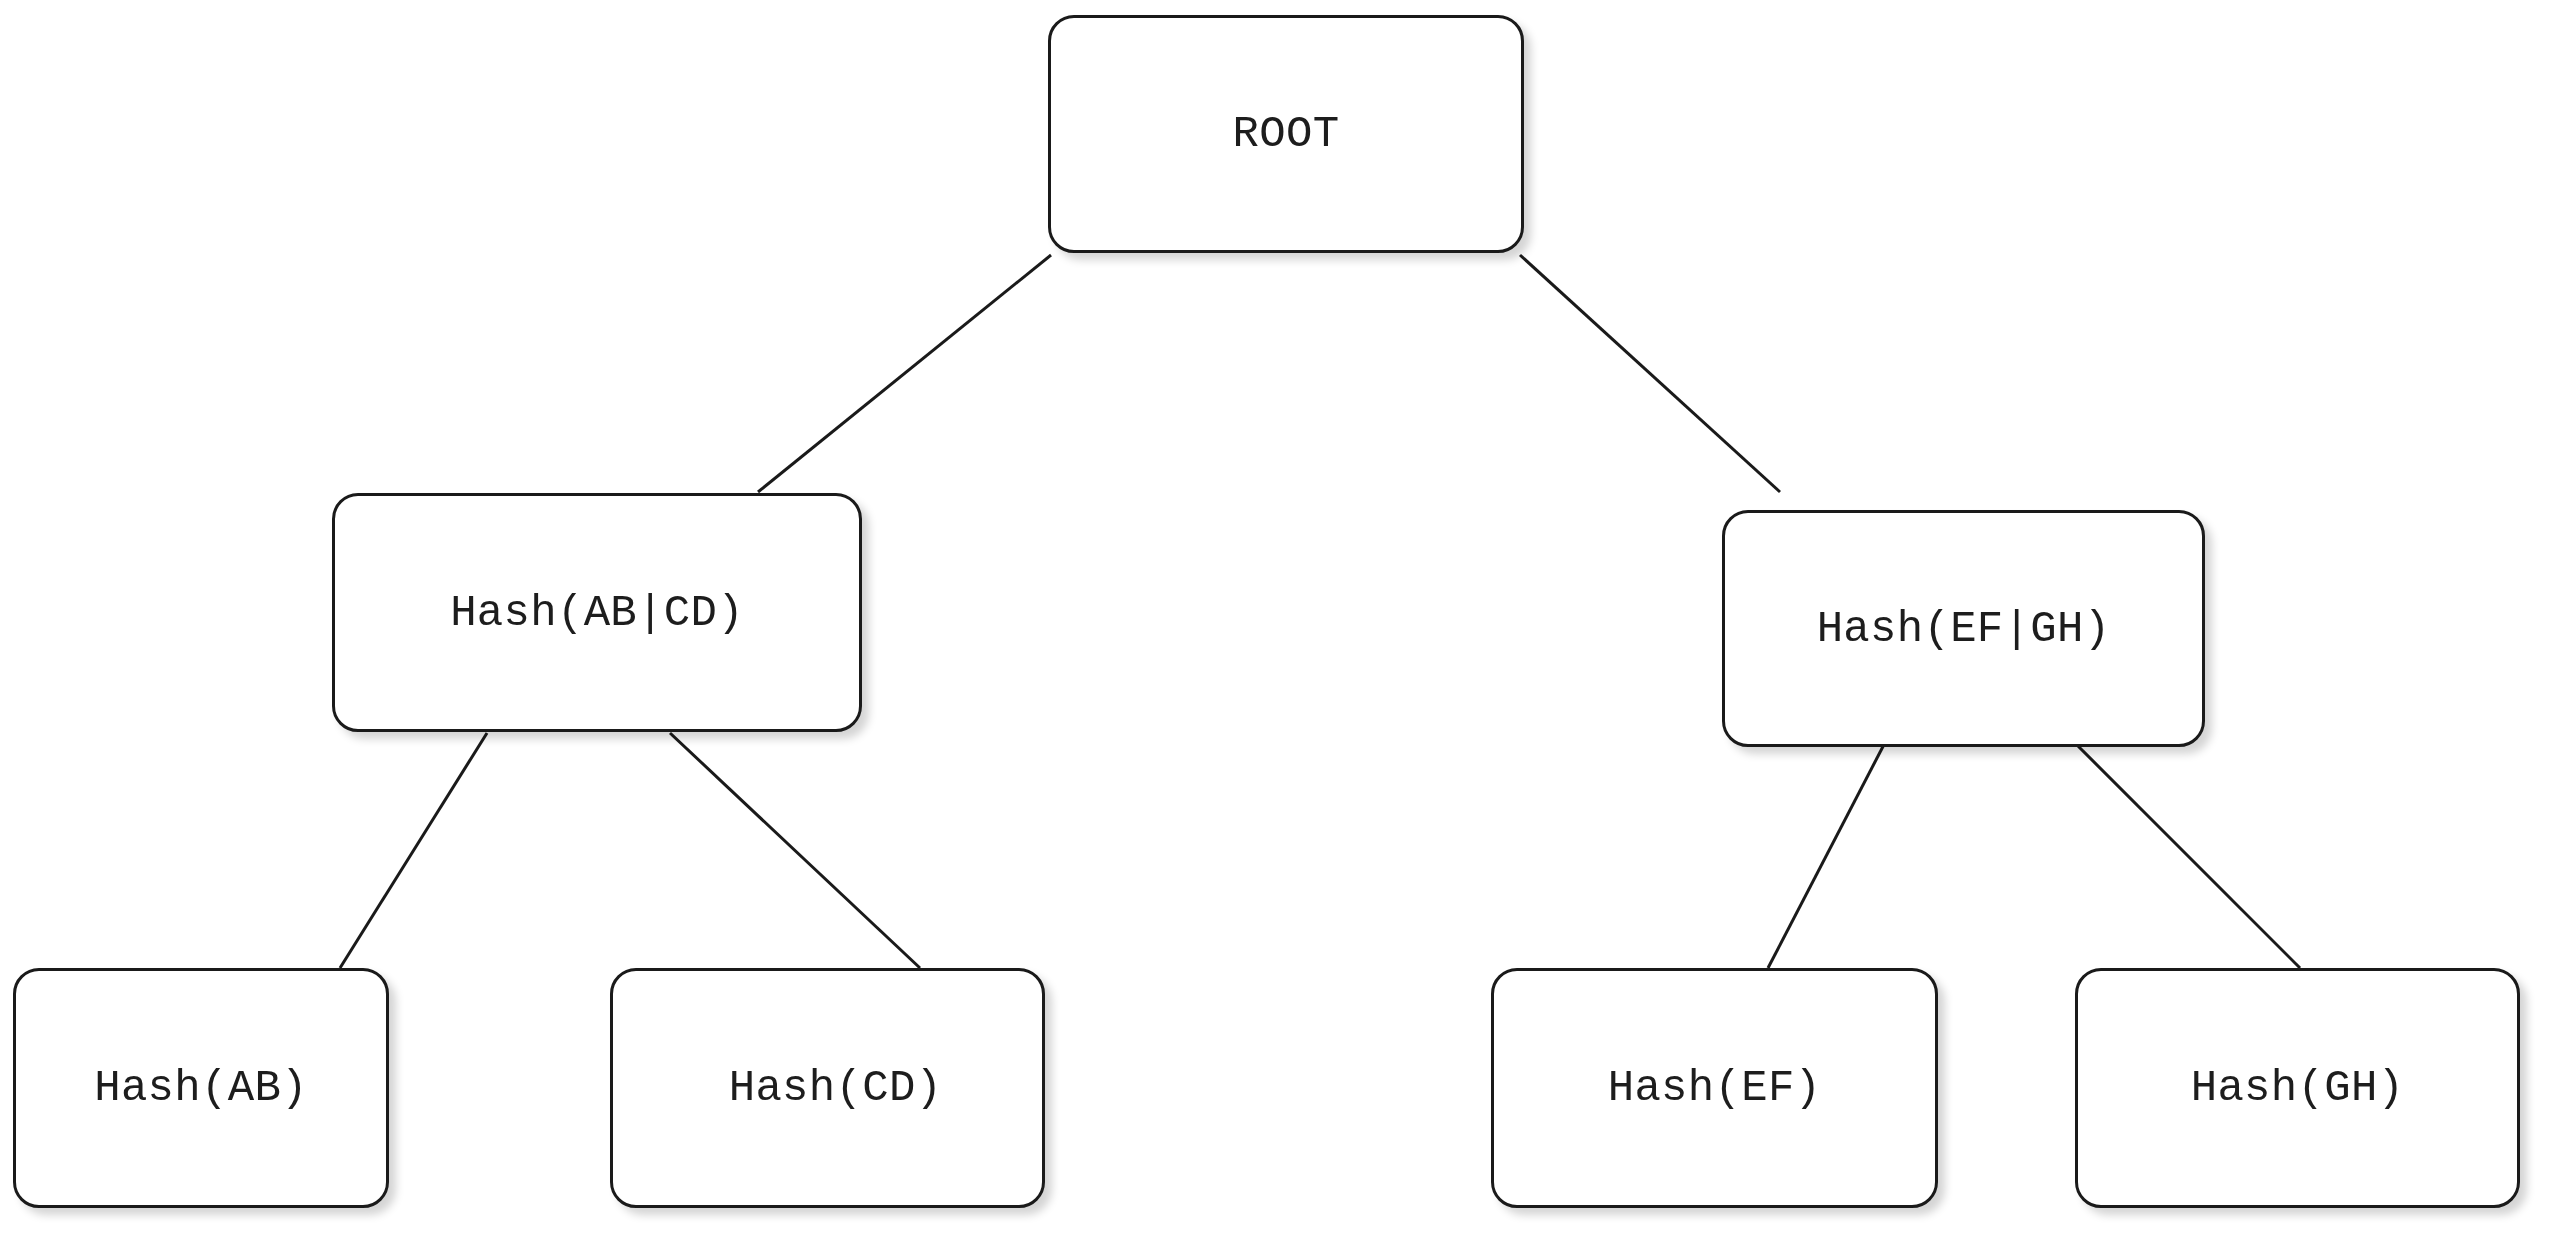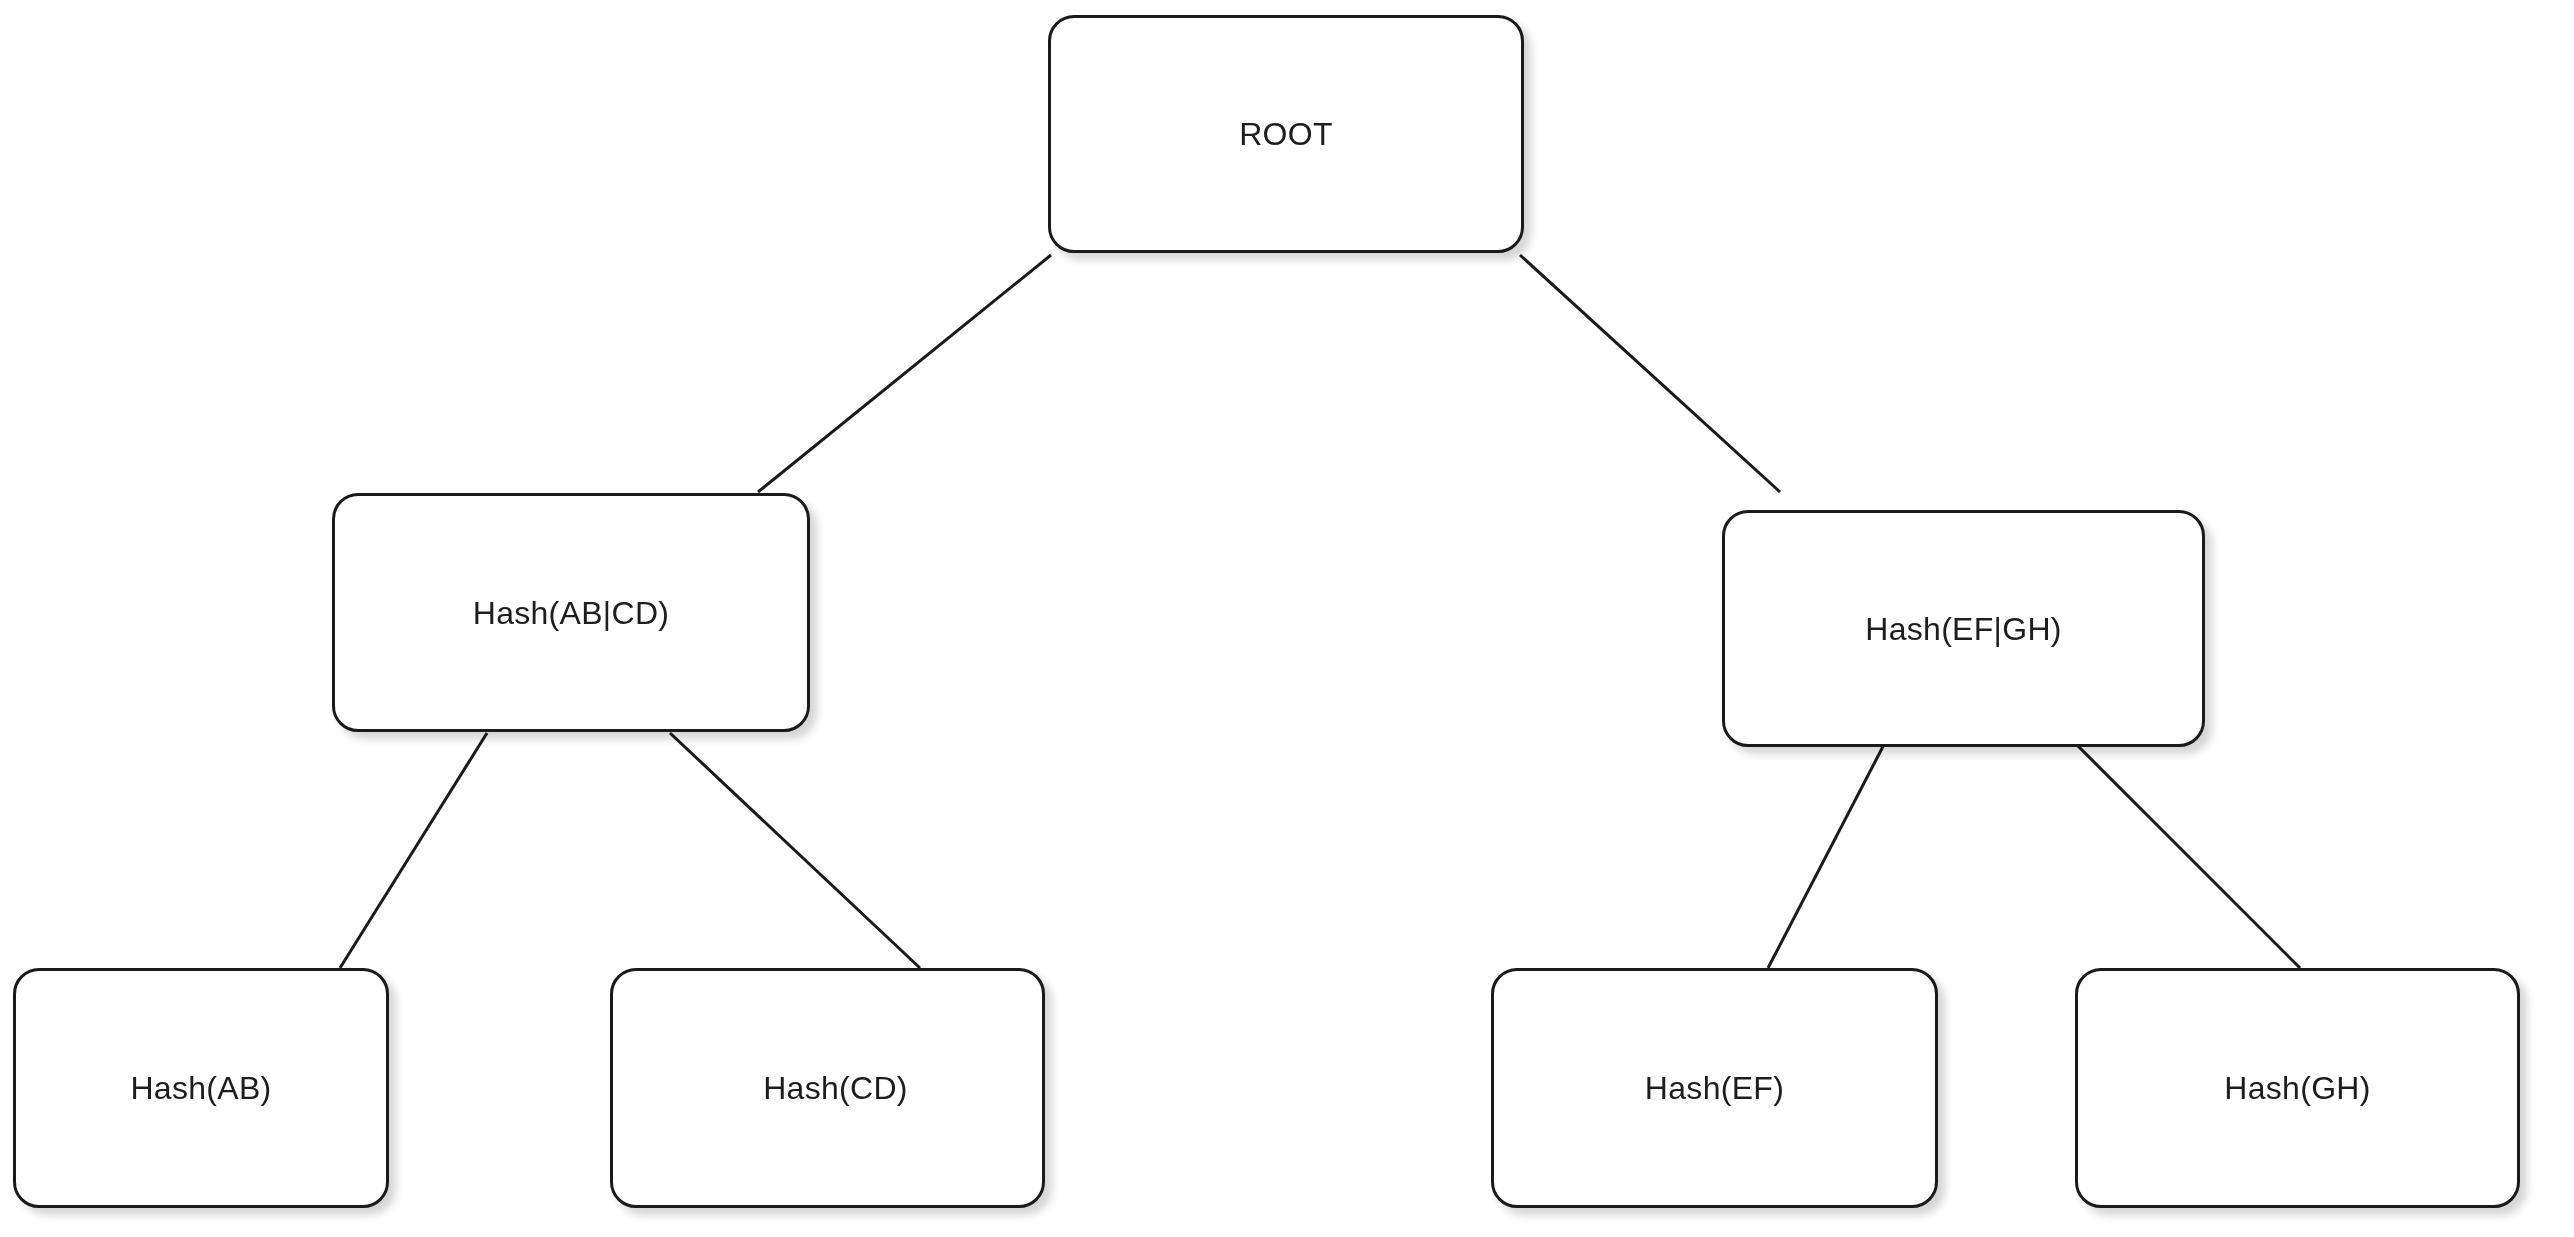--- a/index.html
+++ b/index.html
@@ -31,22 +31,22 @@
     background: #ffffff;
     border: 3px solid #1a1a1a;
     border-radius: 26px;
     display: flex;
     align-items: center;
     justify-content: center;
     box-shadow: 7px 7px 9px rgba(0,0,0,0.17);
     z-index: 2;
   }
   .node-label {
-    font-family: Liberation Sans, sans-serif;
-    font-size: 32px;
+    font-family: Liberation Mono, monospace;
+    font-size: 44px;
     line-height: 1;
     color: #1d1d1d;
     letter-spacing: 0.3px;
     white-space: nowrap;
     user-select: none;
   }
 </style>
 </head>
 <body>
 
@@ -60,21 +60,21 @@
         <line x1="670" y1="733" x2="920" y2="968"></line>
         <line x1="1890" y1="733" x2="1768" y2="968"></line>
         <line x1="2065" y1="733" x2="2300" y2="968"></line>
       </g>
   </svg>
 
   <div id="node-layer">
       <div class="node" style="left: 1048px; top: 15px; width: 476px; height: 238px; border-color: rgb(26, 26, 26); background: rgb(255, 255, 255);">
         <span class="node-label" style="color: rgb(29, 29, 29);">ROOT</span>
       </div>
-      <div class="node" style="left: 332px; top: 493px; width: 478px; height: 239px; border-color: rgb(26, 26, 26); background: rgb(255, 255, 255);">
+      <div class="node" style="left: 332px; top: 493px; width: 530px; height: 239px; border-color: rgb(26, 26, 26); background: rgb(255, 255, 255);">
         <span class="node-label" style="color: rgb(29, 29, 29);">Hash(AB|CD)</span>
       </div>
       <div class="node" style="left: 1722px; top: 510px; width: 483px; height: 237px; border-color: rgb(26, 26, 26); background: rgb(255, 255, 255);">
         <span class="node-label" style="color: rgb(29, 29, 29);">Hash(EF|GH)</span>
       </div>
       <div class="node" style="left: 13px; top: 968px; width: 376px; height: 240px; border-color: rgb(26, 26, 26); background: rgb(255, 255, 255);">
         <span class="node-label" style="color: rgb(29, 29, 29);">Hash(AB)</span>
       </div>
       <div class="node" style="left: 610px; top: 968px; width: 435px; height: 240px; border-color: rgb(26, 26, 26); background: rgb(255, 255, 255); padding-left: 16px;">
         <span class="node-label" style="color: rgb(29, 29, 29);">Hash(CD)</span>

